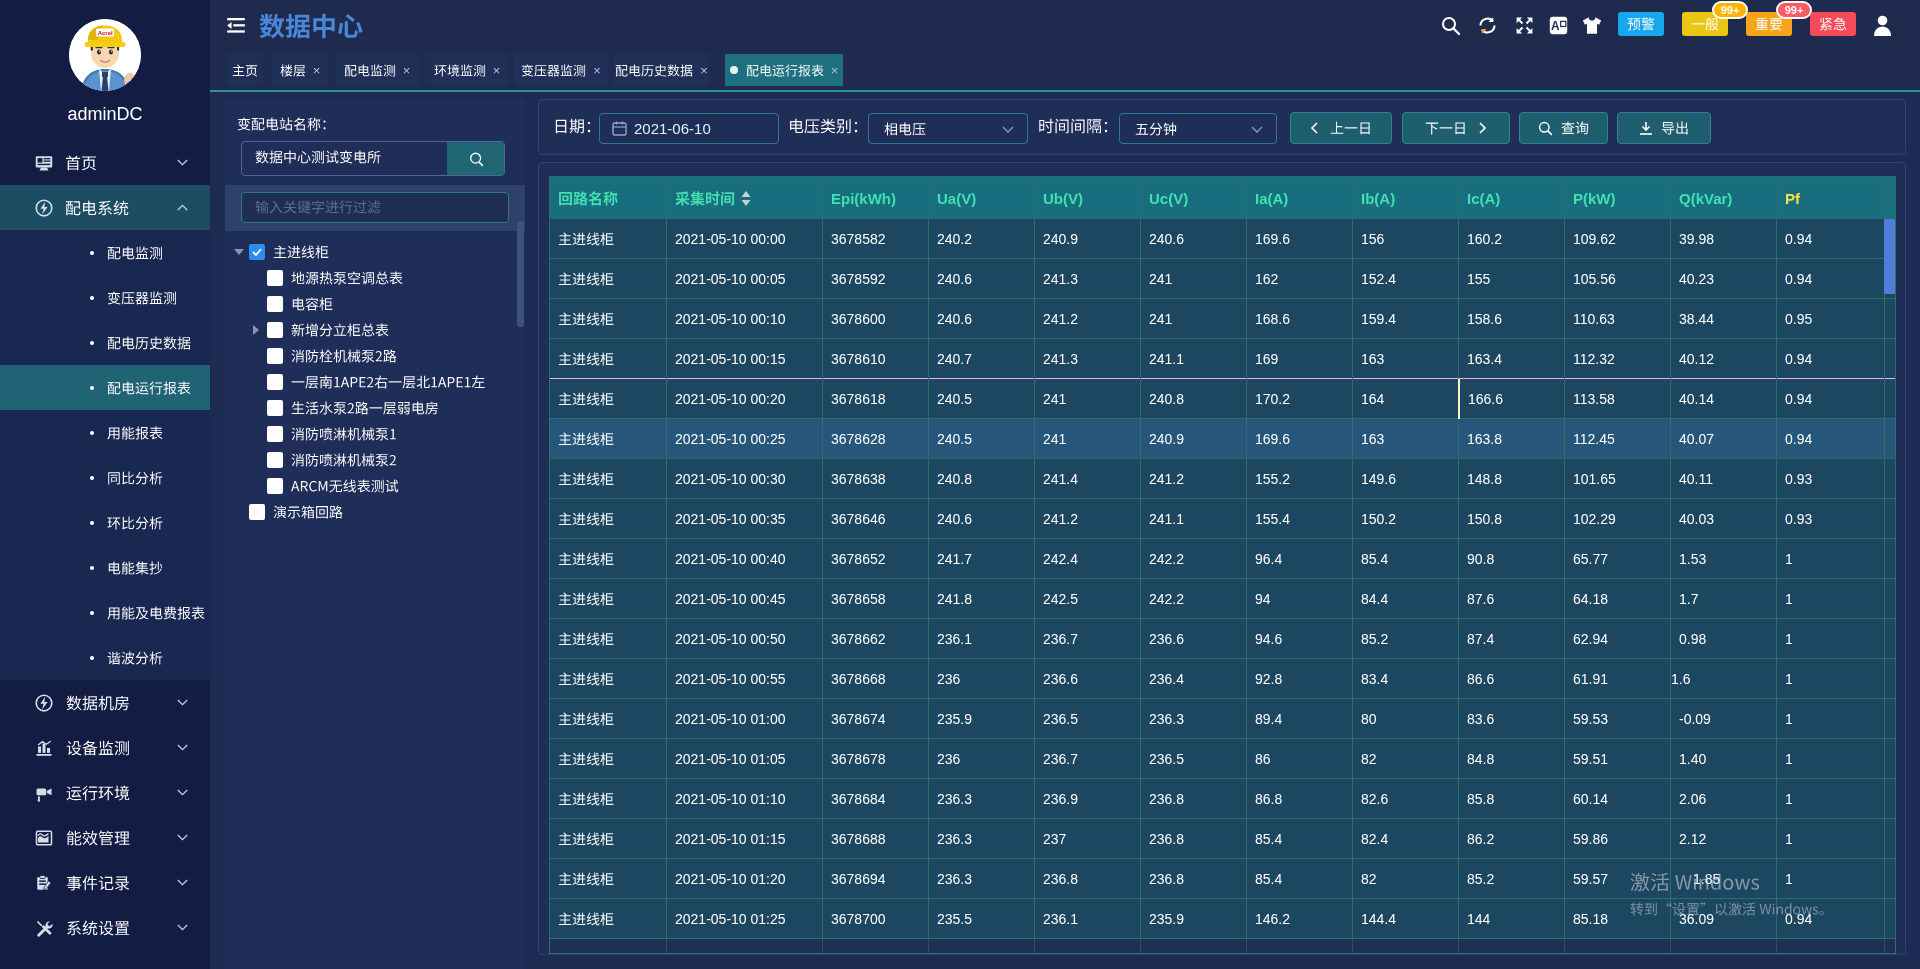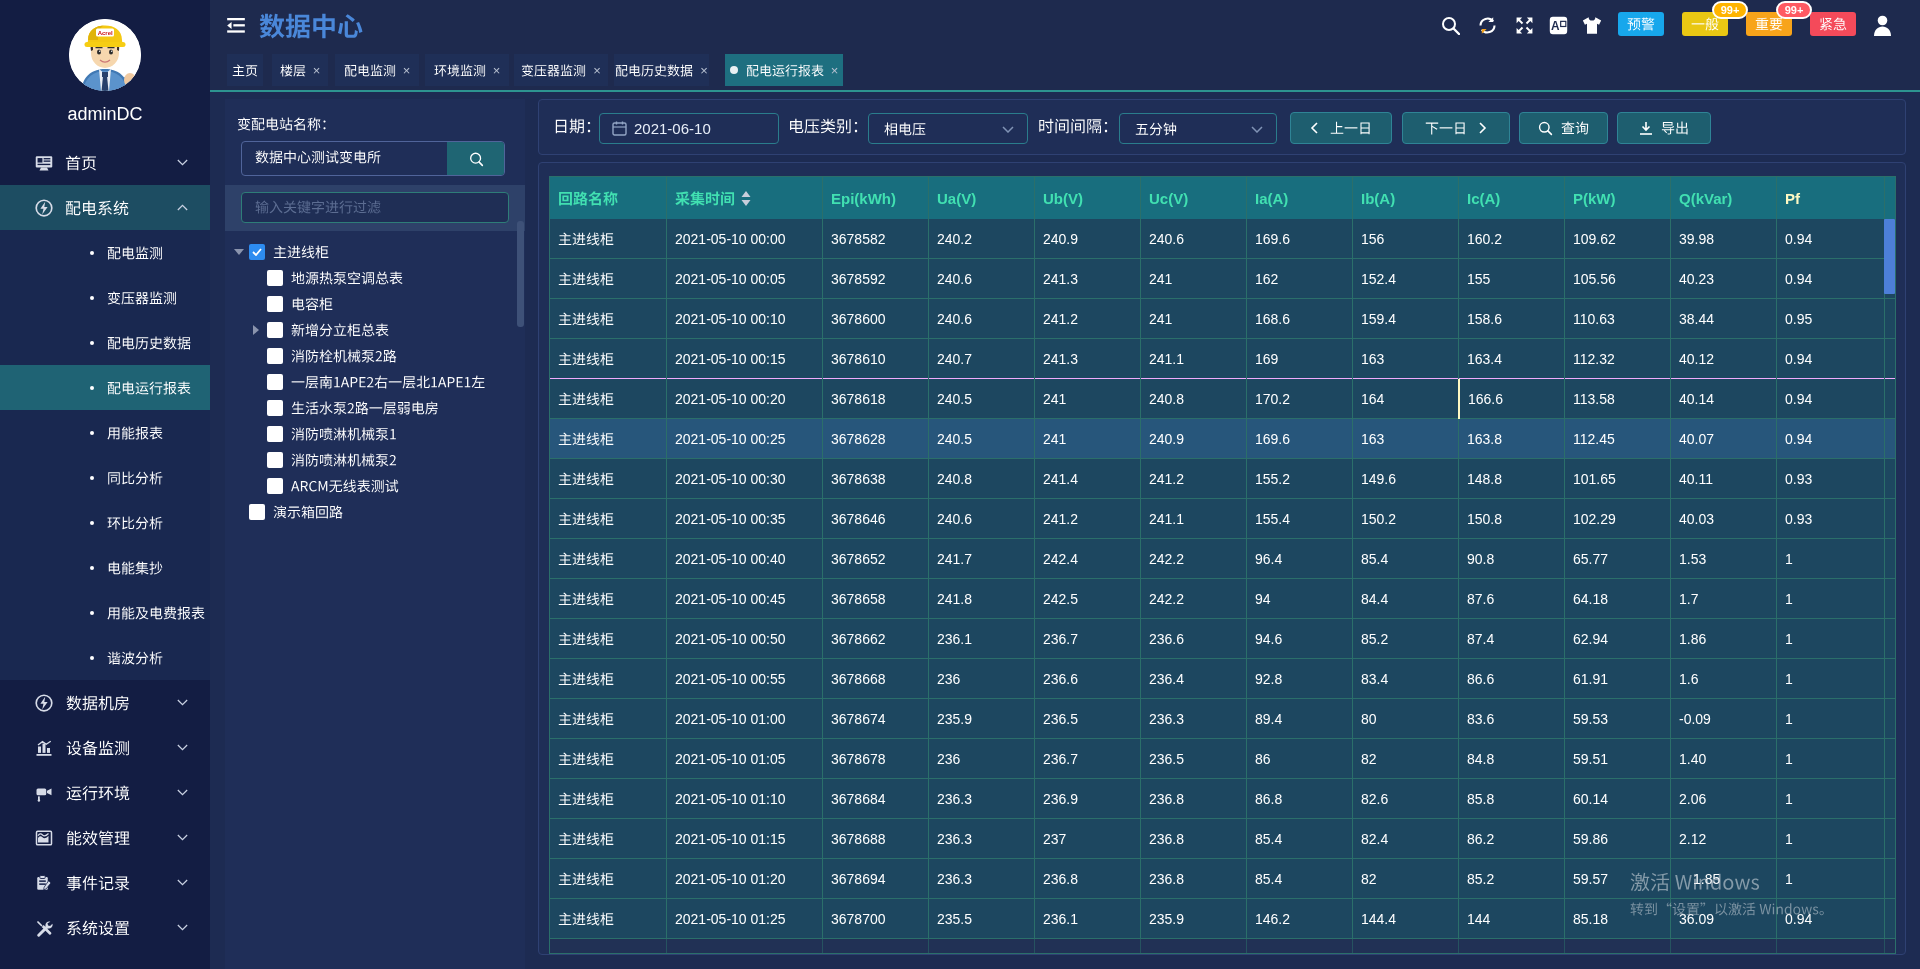--- a/index.html
+++ b/index.html
@@ -872,21 +872,21 @@
           <span style="font-size:15px;font-weight:bold;color:#41e0b1">P(kW)</span>
         </div>
       </div>
       <div class="abs flex" style="left:1120px;top:0;width:106px;height:42px;border-left:1px solid #2b6f6a;">
         <div style="margin-left:8px;display:flex;align-items:center">
           <span style="font-size:15px;font-weight:bold;color:#41e0b1">Q(kVar)</span>
         </div>
       </div>
       <div class="abs flex" style="left:1226px;top:0;width:108px;height:42px;border-left:1px solid #2b6f6a;">
         <div style="margin-left:8px;display:flex;align-items:center">
-          <span style="font-size:15px;font-weight:bold;color:#fef9c3">Pf</span>
+          <span style="font-size:15px;font-weight:bold;color:#fde047">Pf</span>
         </div>
       </div>
       <div class="abs" style="left:1334px;top:0;width:11px;height:42px;border-left:1px solid #2b6f6a"></div>
     </div>
     <div class="abs" style="left:0;top:42px;width:1345px;height:40px;background:#1d4760;border-bottom:1px solid #2b6f6a">
       <div class="abs flex" style="left:0px;top:0;width:116px;height:40px;">
         <div style="margin-left:8px">
           <svg width="56.0" height="14.0" viewBox="0 -220 1000 250" fill="currentColor" style="display:block">
             <use href="#g57"></use>
             <use href="#g73" x="250"></use>
@@ -1376,21 +1376,21 @@
       <div class="abs flex" style="left:802px;top:0;width:106px;height:40px;border-left:1px solid #2b6f6a;">
         <div style="margin-left:8px"><span style="font-size:14px">85.2</span></div>
       </div>
       <div class="abs flex" style="left:908px;top:0;width:106px;height:40px;border-left:1px solid #2b6f6a;">
         <div style="margin-left:8px"><span style="font-size:14px">87.4</span></div>
       </div>
       <div class="abs flex" style="left:1014px;top:0;width:106px;height:40px;border-left:1px solid #2b6f6a;">
         <div style="margin-left:8px"><span style="font-size:14px">62.94</span></div>
       </div>
       <div class="abs flex" style="left:1120px;top:0;width:106px;height:40px;border-left:1px solid #2b6f6a;">
-        <div style="margin-left:8px"><span style="font-size:14px">1.86</span></div>
+        <div style="margin-left:8px"><span style="font-size:14px">0.98</span></div>
       </div>
       <div class="abs flex" style="left:1226px;top:0;width:108px;height:40px;border-left:1px solid #2b6f6a;">
         <div style="margin-left:8px"><span style="font-size:14px">1</span></div>
       </div>
       <div class="abs" style="left:1334px;top:0;width:11px;height:40px;border-left:1px solid #2b6f6a"></div>
     </div>
     <div class="abs" style="left:0;top:482px;width:1345px;height:40px;background:#1d4760;border-bottom:1px solid #2b6f6a">
       <div class="abs flex" style="left:0px;top:0;width:116px;height:40px;">
         <div style="margin-left:8px">
           <svg width="56.0" height="14.0" viewBox="0 -220 1000 250" fill="currentColor" style="display:block">
@@ -1422,21 +1422,21 @@
       <div class="abs flex" style="left:802px;top:0;width:106px;height:40px;border-left:1px solid #2b6f6a;">
         <div style="margin-left:8px"><span style="font-size:14px">83.4</span></div>
       </div>
       <div class="abs flex" style="left:908px;top:0;width:106px;height:40px;border-left:1px solid #2b6f6a;">
         <div style="margin-left:8px"><span style="font-size:14px">86.6</span></div>
       </div>
       <div class="abs flex" style="left:1014px;top:0;width:106px;height:40px;border-left:1px solid #2b6f6a;">
         <div style="margin-left:8px"><span style="font-size:14px">61.91</span></div>
       </div>
       <div class="abs flex" style="left:1120px;top:0;width:106px;height:40px;border-left:1px solid #2b6f6a;">
-        <div style="margin-left:8px"><span style="font-size:14px">1.6</span></div>
+        <div style=""><span style="font-size:14px">1.6</span></div>
       </div>
       <div class="abs flex" style="left:1226px;top:0;width:108px;height:40px;border-left:1px solid #2b6f6a;">
         <div style="margin-left:8px"><span style="font-size:14px">1</span></div>
       </div>
       <div class="abs" style="left:1334px;top:0;width:11px;height:40px;border-left:1px solid #2b6f6a"></div>
     </div>
     <div class="abs" style="left:0;top:522px;width:1345px;height:40px;background:#1d4760;border-bottom:1px solid #2b6f6a">
       <div class="abs flex" style="left:0px;top:0;width:116px;height:40px;">
         <div style="margin-left:8px">
           <svg width="56.0" height="14.0" viewBox="0 -220 1000 250" fill="currentColor" style="display:block">

